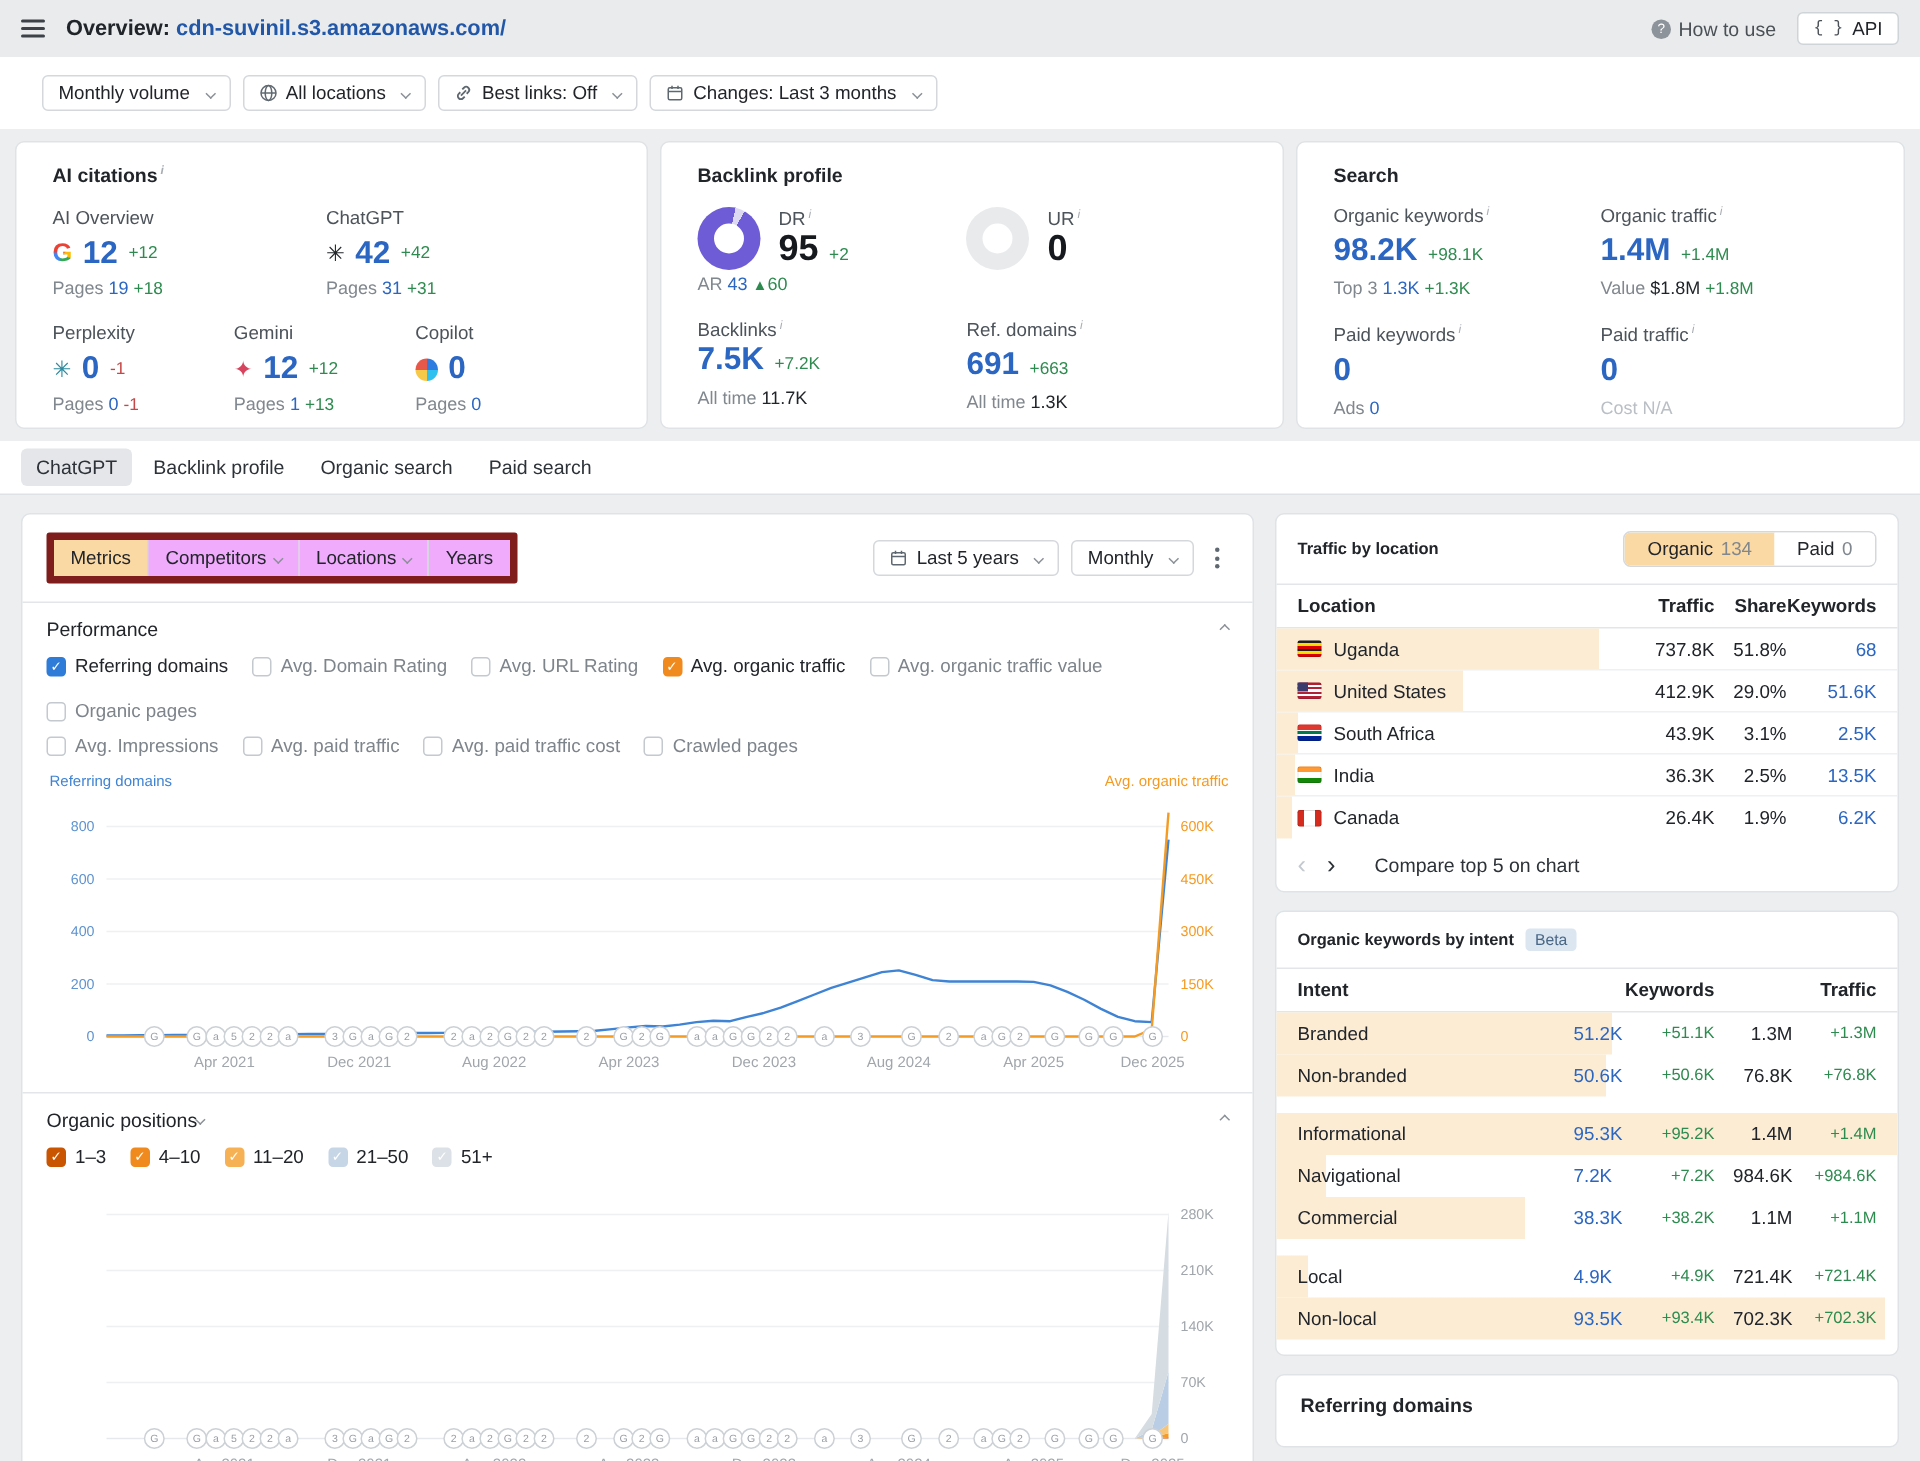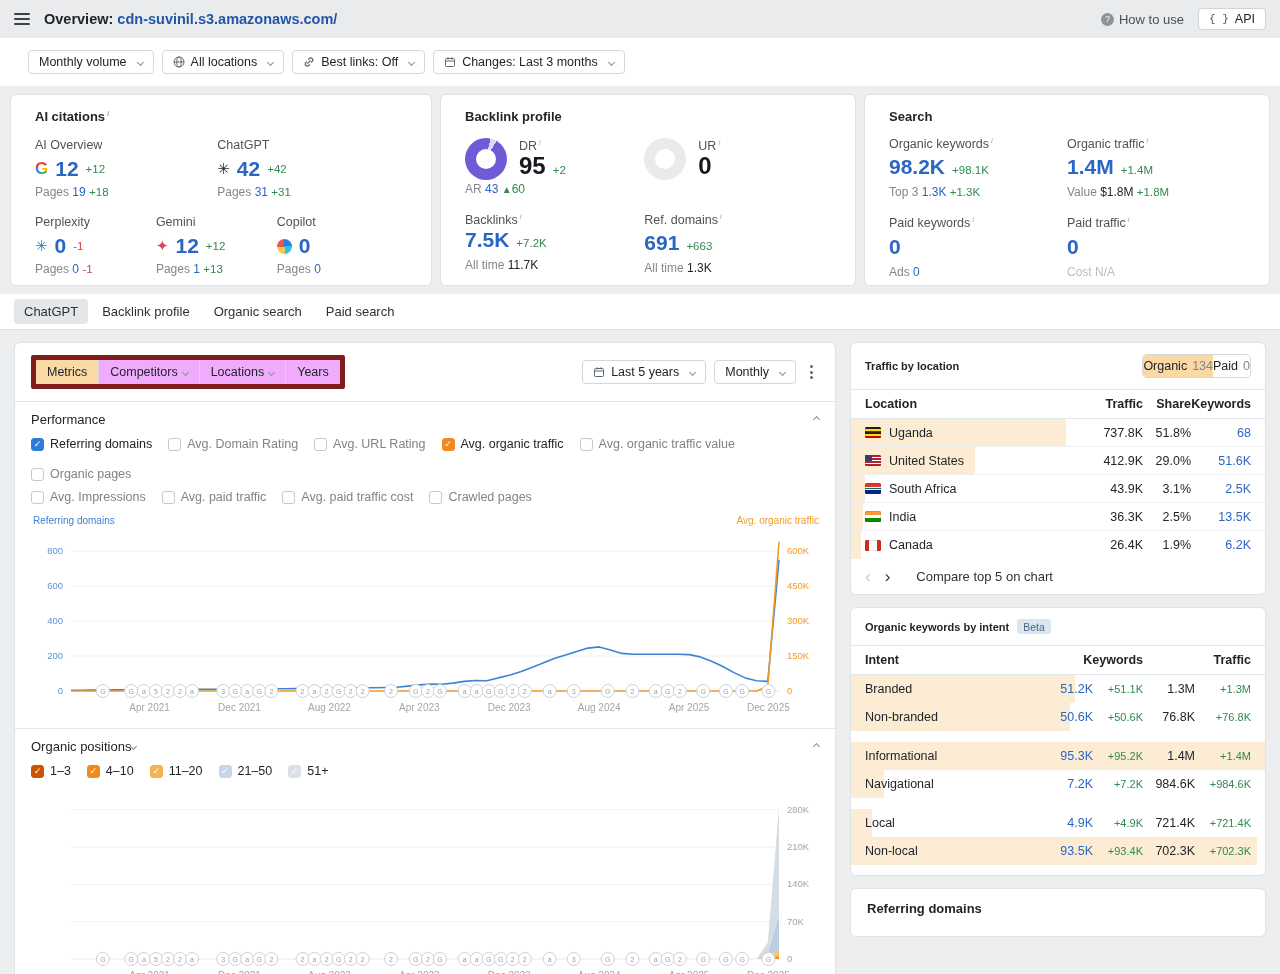--- a/index.html
+++ b/index.html
@@ -88,21 +88,21 @@
   .cb-item{display:inline-flex;align-items:center;gap:6px;cursor:pointer}
   .cb{width:13px;height:13px;border:1px solid #c3c9cf;border-radius:3px;background:#fff;color:#fff;font-size:9px;display:inline-flex;align-items:center;justify-content:center;flex:none}
   .cb-label{font-size:12.5px;color:#7d848b}
   .cb-label.dark{color:var(--text)}
   .divider{border-top:1px solid var(--border)}
   svg text{font-family:"Liberation Sans","DejaVu Sans",sans-serif}
   
   .panel-head{display:flex;align-items:center;padding:11px 14px;border-bottom:1px solid var(--border)}
   .panel-head h4{font-size:11px;font-weight:700}
   .toggle{margin-left:auto;display:flex;border:1px solid #d4d8dc;border-radius:5px;overflow:hidden}
-  .toggle .tg{padding:4px 0;font-size:12.5px;cursor:pointer;background:#fff;display:flex;gap:5px}
+  .toggle .tg{padding:4px 15px;font-size:12.5px;cursor:pointer;background:#fff;display:flex;gap:5px}
   .toggle .tg.active{background:var(--hl-chip)}
   .toggle .cnt{color:var(--muted)}
   .thead{display:flex;padding:7px 14px;border-bottom:1px solid var(--border);font-weight:700;font-size:12.5px}
   .loc-row{display:flex;align-items:center;padding:0 14px;height:28px;border-bottom:1px solid #eef0f2;font-size:12.5px}
   .loc-row:last-child{border-bottom:none}
   .loc-name{flex:1;display:flex;align-items:center;gap:8px}
   .num{width:56px;text-align:right}
   .num.w50{width:48px}
   .num.w62{width:60px}
   .flag{width:16px;height:11px;border-radius:1.5px;display:inline-block;box-shadow:inset 0 0 0 .5px rgba(0,0,0,.18);flex:none}
@@ -113,21 +113,21 @@
   .flag-in{background:linear-gradient(180deg,#ff9933 0 33%,#fff 33% 67%,#138808 67%)}
   .flag-ca{background:linear-gradient(90deg,#d52b1e 0 28%,#fff 28% 72%,#d52b1e 72%)}
   .panel-foot{display:flex;align-items:center;gap:14px;padding:9px 14px;font-size:13px}
   .pg{font-size:17px;line-height:1;cursor:pointer;color:#2c3238}
   .pg.off{color:#c3c9cf;cursor:default}
   .compare{color:#2c3238;cursor:pointer;margin-left:12px}
   .badge-beta{background:#dbe6f1;color:#4a6785;font-size:10.5px;border-radius:3px;padding:1.5px 6px;margin-left:8px}
   .int-row{display:flex;align-items:center;padding:0 14px;height:28px;font-size:12.5px}
   .int-row.gap{margin-top:11px}
   .int-name{flex:1}
-  .kw-val{width:44px;text-align:right;color:var(--blue)}
+  .kw-val{width:44px;text-align:left;color:var(--blue)}
   .kw-d{width:50px;text-align:right;font-size:11px}
   .tr-val{width:52px;text-align:right}
   .tr-d{width:56px;text-align:right;font-size:11px}
   .h-int{flex:1}.h-kw{width:94px;text-align:right}.h-tr{width:108px;text-align:right}
   .stub-head{display:flex;align-items:center;padding:12px 16px 20px}
   .stub-head h4{font-size:13px;font-weight:700}
 </style>
 </head>
 <body>
 
@@ -793,20 +793,27 @@
       <span class="tr-val">1.4M</span>
       <span class="tr-d pos">+1.4M</span>
     </div>
           <div class="int-row" style="background:linear-gradient(90deg,var(--hl) 8%,transparent 8%)">
       <span class="int-name">Navigational</span>
       <a class="kw-val">7.2K</a>
       <span class="kw-d pos">+7.2K</span>
       <span class="tr-val">984.6K</span>
       <span class="tr-d pos">+984.6K</span>
     </div>
+          <div class="int-row" style="background:linear-gradient(90deg,var(--hl) 40%,transparent 40%)">
+      <span class="int-name">Commercial</span>
+      <a class="kw-val">38.3K</a>
+      <span class="kw-d pos">+38.2K</span>
+      <span class="tr-val">1.1M</span>
+      <span class="tr-d pos">+1.1M</span>
+    </div>
           <div class="int-row gap" style="background:linear-gradient(90deg,var(--hl) 5%,transparent 5%)">
       <span class="int-name">Local</span>
       <a class="kw-val">4.9K</a>
       <span class="kw-d pos">+4.9K</span>
       <span class="tr-val">721.4K</span>
       <span class="tr-d pos">+721.4K</span>
     </div>
           <div class="int-row" style="background:linear-gradient(90deg,var(--hl) 98%,transparent 98%)">
       <span class="int-name">Non-local</span>
       <a class="kw-val">93.5K</a>

